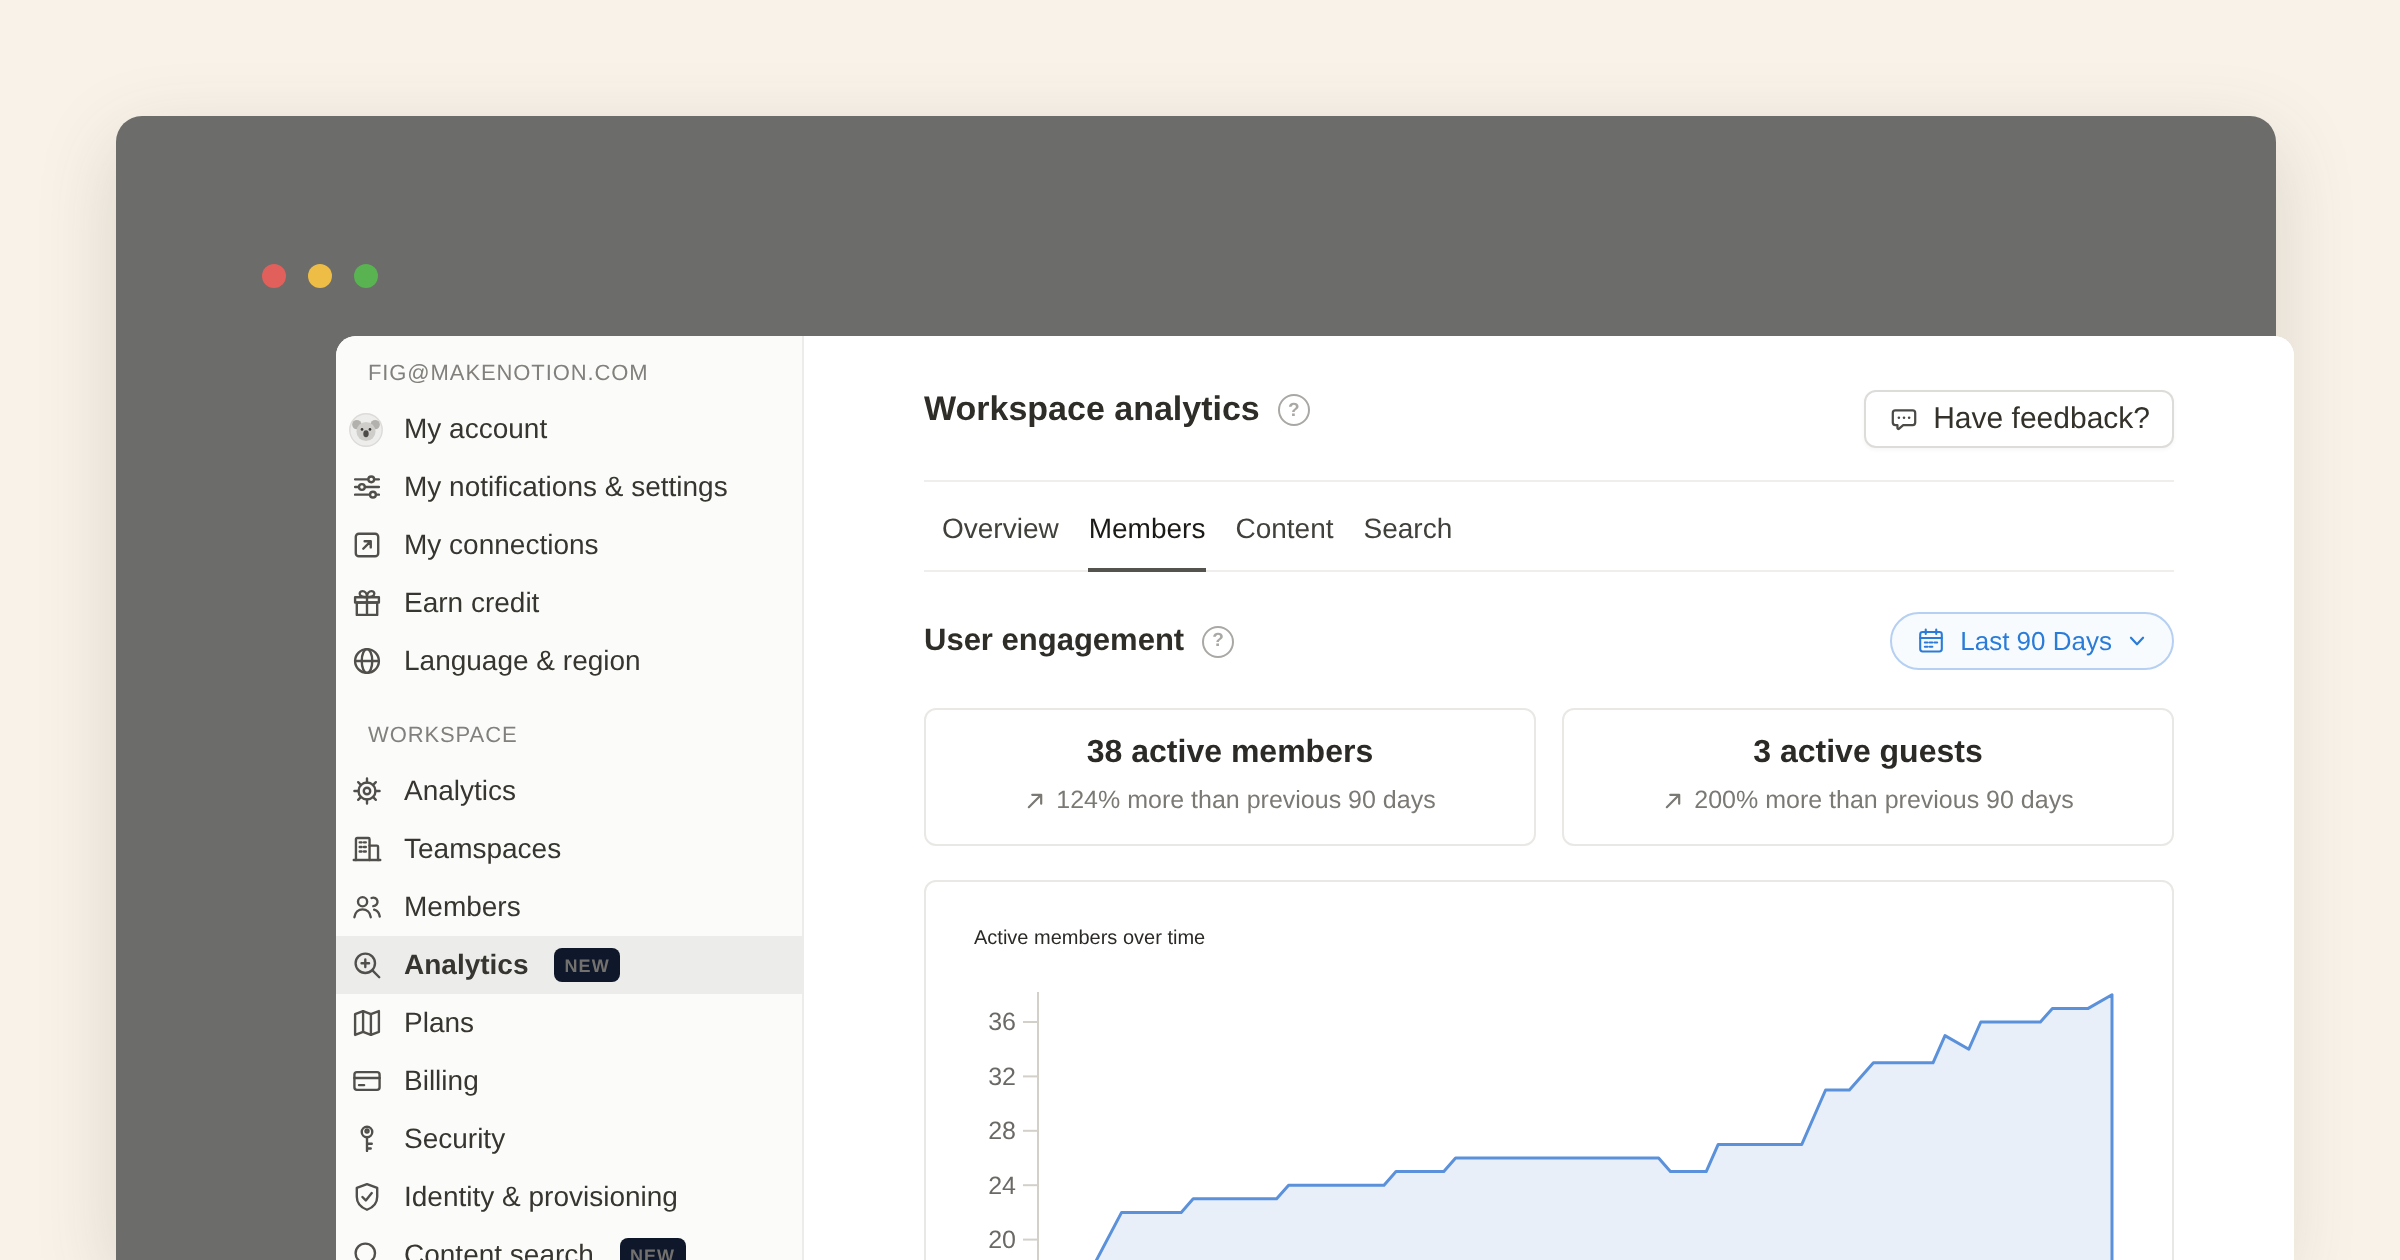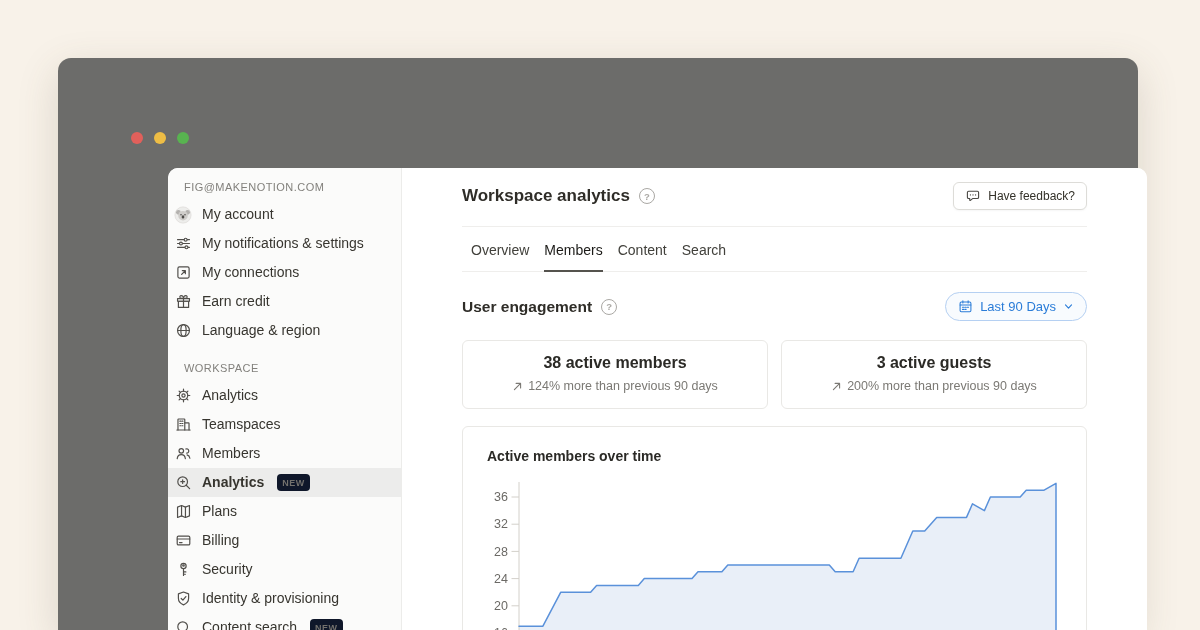--- a/index.html
+++ b/index.html
@@ -37,27 +37,27 @@
   .sb-item.selected{background:#ececeb;font-weight:600;}
   .sb-icon{width:18px;min-width:18px;height:18px;display:flex;align-items:center;
     justify-content:center;color:#514f4b;}
   .sb-icon svg{display:block;}
   .sb-label{flex:0 1 auto;}
   .sb-badge{background:#0f172a;color:#73716d;font-size:9px;font-weight:600;
     letter-spacing:.55px;border-radius:4px;padding:2.5px 5px;margin-left:3px;}
 
   
   .main{flex:1;background:#fff;padding:0 60px;box-sizing:border-box;}
-  .page-header{display:flex;align-items:center;justify-content:space-between;padding-top:14px;}
+  .page-header{display:flex;align-items:flex-start;justify-content:space-between;padding-top:27px;}
   .page-title{display:flex;align-items:center;gap:9px;font-size:17px;font-weight:700;color:#2f2d28;}
   .help{width:14px;height:14px;border-radius:50%;border:1.2px solid #aaa8a4;color:#aaa8a4;
     font-size:9.5px;font-weight:700;display:inline-flex;align-items:center;justify-content:center;
     cursor:pointer;flex:none;}
   .feedback-btn{display:inline-flex;align-items:center;gap:7px;background:#fff;
-    border:1px solid #dddcd8;border-radius:6px;padding:5px 11px;font-size:12px;font-weight:500;
+    border:1px solid #dddcd8;border-radius:6px;padding:5px 11px;font-size:15px;font-weight:500;
     color:#333129;font-family:inherit;box-shadow:0 1px 2px rgba(0,0,0,.04);cursor:pointer;}
   .fb-icon{display:flex;color:#4c4a46;}
 
   .hr{height:1px;background:#efeeec;margin-top:16px;}
   .tabs{display:flex;gap:15px;padding-left:9px;border-bottom:1px solid #efeeec;}
   .tab{padding:15px 0 12px;font-size:14px;color:#41403b;border-bottom:2px solid transparent;
     margin-bottom:-1px;cursor:pointer;}
   .tab.active{color:#1b1a17;border-bottom-color:#55534e;}
 
   .section-row{display:flex;align-items:center;justify-content:space-between;margin-top:20px;}
@@ -70,21 +70,21 @@
   .cards{display:flex;gap:13px;margin-top:19px;}
   .stat-card{flex:1;background:#fff;border:1px solid #e9e8e5;border-radius:6px;
     text-align:center;padding:13px 10px 15px;box-sizing:border-box;}
   .stat-title{font-size:16px;font-weight:600;color:#2b2a26;}
   .stat-delta{margin-top:7px;font-size:12.5px;color:#7b7974;display:flex;
     justify-content:center;align-items:center;gap:5px;}
   .trend{display:flex;color:#7b7974;}
 
   .chart-card{margin-top:17px;border:1px solid #e9e8e5;border-radius:6px;height:260px;
     box-sizing:border-box;overflow:hidden;}
-  .chart-title{padding:20px 0 0 24px;font-size:14px;font-weight:700;color:#2b2a26;line-height:18px;}
+  .chart-title{padding:20px 0 0 24px;font-size:10px;font-weight:400;color:#2b2a26;line-height:18px;}
   .chart{display:block;margin-top:11px;}
 </style>
 </head>
 <body>
 
 <div class="stage">
   <div class="window">
     <div class="traffic">
       <span class="light" id="light-close" style="background: rgb(225, 96, 91);"></span>
       <span class="light" id="light-min" style="background: rgb(238, 189, 69);"></span>

